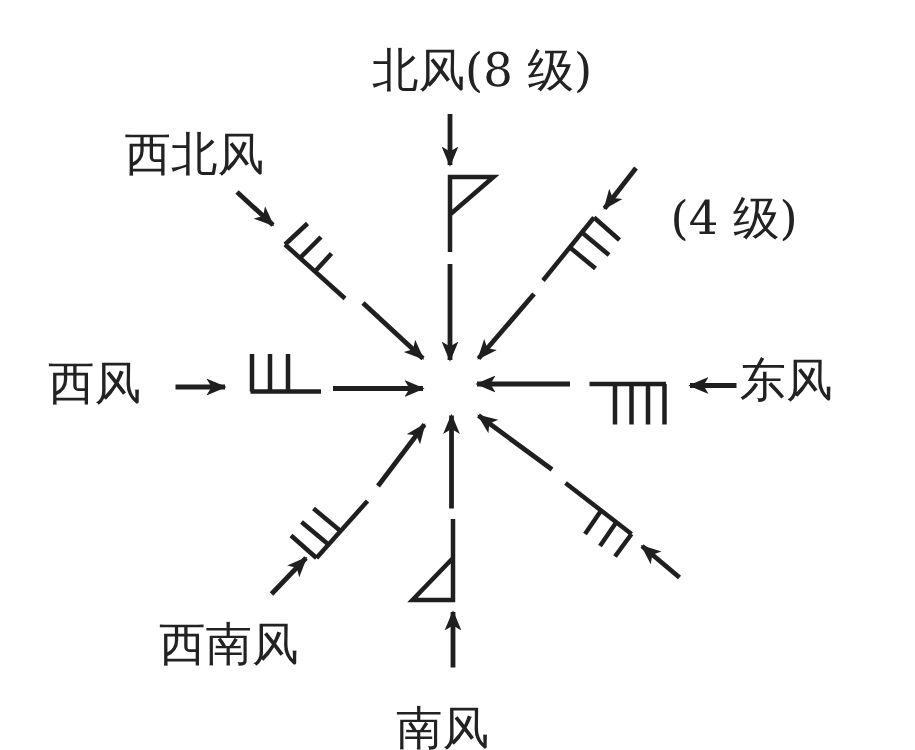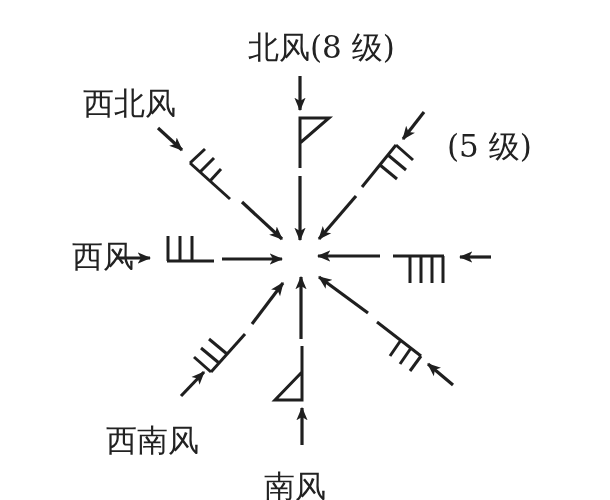--- a/index.html
+++ b/index.html
@@ -104,19 +104,20 @@
         <line class="bar" x1="377" y1="322" x2="421" y2="356"></line>
         <line class="bar" x1="421" y1="356" x2="410" y2="371"></line>
         <line class="bar" x1="411" y1="348" x2="400" y2="364"></line>
         <line class="bar" x1="401" y1="340" x2="390" y2="356"></line>
       </g>
       <line class="ln" x1="368" y1="313" x2="319" y2="277" marker-end="url(#ah)"></line>
     </g>
   </svg>
 
   <div class="lbl" style="left:248px; top:32px;">北风(8 级)</div>
-  <div class="lbl" style="left:447px; top:131px;">(5 级)</div>
+  <div class="lbl" style="left:447px; top:131px;">(4 级)</div>
   <div class="lbl" style="left:83px; top:88px;text-align:right;">西北风</div>
-  <div class="lbl" style="left:32px; top:241px;margin-left:40px;">西风</div>
-  <div class="lbl" style="left:106px; top:425px;">西南风</div>
+  <div class="lbl" style="left:32px; top:241px;">西风</div>
+  <div class="lbl" style="left:493px; top:239px;">东风</div>
+  <div class="lbl" style="left:106px; top:415px;">西南风</div>
   <div class="lbl" style="left:264px; top:471px;">南风</div>
 
 </div>
 
 </body></html>

